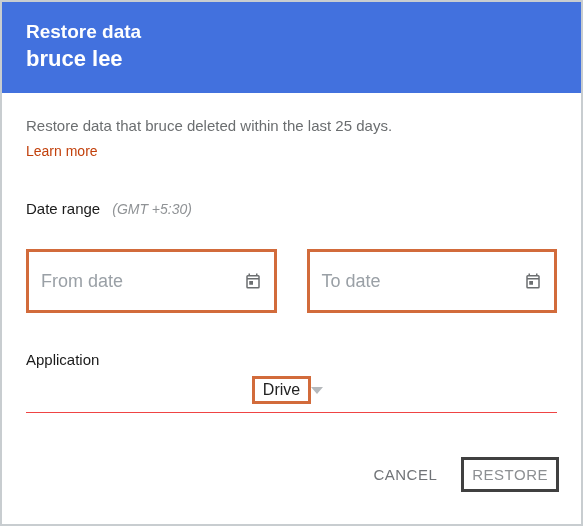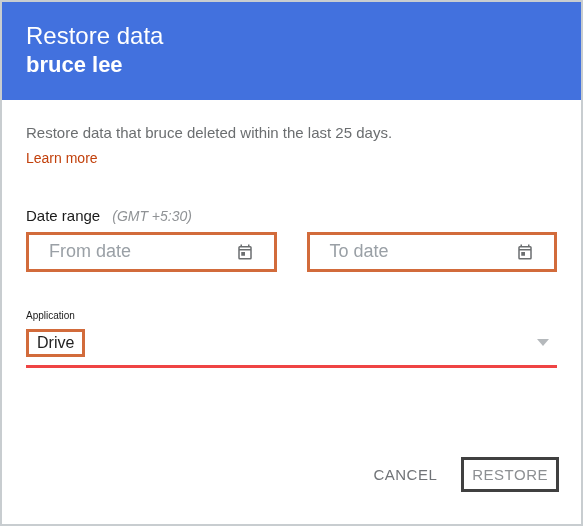--- a/index.html
+++ b/index.html
@@ -10,22 +10,22 @@
       height: 526px;
       border: 2px solid #c8cdd0;
       position: relative;
     }
     .header {
       background: #4271de;
       color: #fff;
       padding: 18px 24px 20px 24px;
     }
     .header .title {
-      font-size: 24px;
-      font-weight: 400;
+      font-size: 19px;
+      font-weight: 700;
       line-height: 1.3;
     }
     .header .subtitle {
       font-size: 22px;
       font-weight: 700;
       line-height: 1.3;
     }
     .content {
       padding: 24px 24px 0 24px;
     }
@@ -54,42 +54,43 @@
       font-style: italic;
       font-size: 14px;
     }
     .date-row {
       display: flex;
       gap: 30px;
     }
     .date-field {
       flex: 1;
       border: 3px solid #d26b3b;
-      padding: 8px 20px;
+      padding: 8px 12px;
       display: flex;
       align-items: center;
       justify-content: space-between;
-      height: 40px;
+      height: 64px;
+      margin-top: 24px;
     }
     .date-placeholder {
       color: #9aa0a6;
       font-size: 18px;
     }
     .cal-icon svg { display: block; }
     .app-section { margin-top: 38px; }
     .app-label {
-      font-size: 10px;
+      font-size: 15px;
       color: #1a1a1a;
       margin-bottom: 4px;
     }
     .select-row {
       display: flex;
       align-items: center;
-      justify-content: space-between;
-      border-bottom: 3px solid #ef4444;
+      justify-content: center;
+      border-bottom: 1px solid #ef4444;
       padding: 4px 4px 8px 0;
     }
     .select-value {
       font-size: 16px;
       color: #222;
       display: inline-block;
       border: 3px solid #d26b3b;
       padding: 2px 8px;
     }
     .chev-down {

